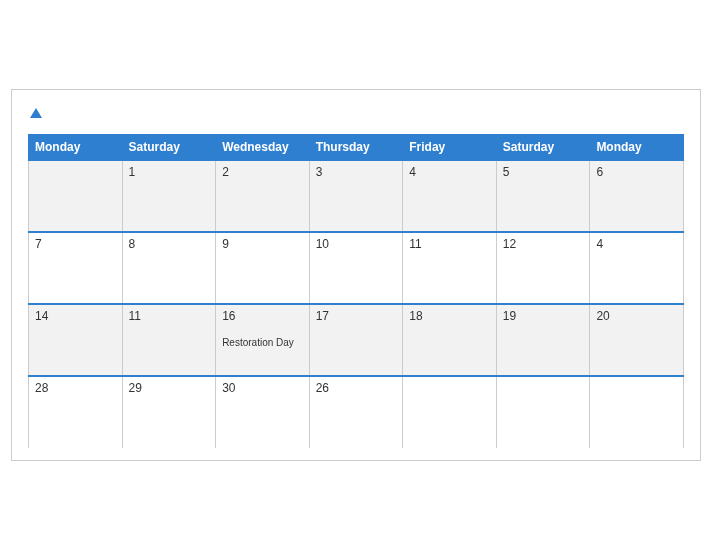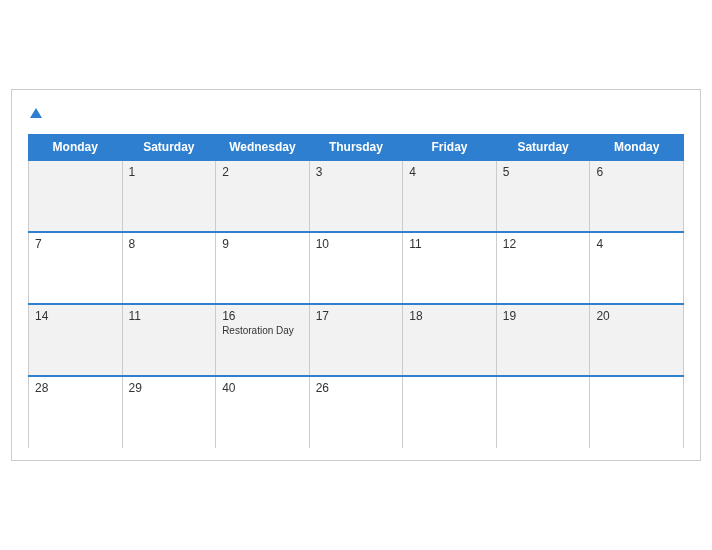--- a/index.html
+++ b/index.html
@@ -66,21 +66,21 @@
     }
     .calendar-grid {
       width: 100%;
       border-collapse: collapse;
     }
     .calendar-grid thead tr th {
       background: #2e7fcf;
       color: #fff;
       font-size: 12px;
       font-weight: bold;
-      text-align: center;
+      text-align: left;
       padding: 5px 6px;
       border: 1px solid #2e7fcf;
     }
     .calendar-grid tbody tr {
       height: 72px;
     }
     .calendar-grid tbody tr:nth-child(odd) {
       background: #f2f2f2;
     }
     .calendar-grid tbody tr:nth-child(even) {
@@ -99,21 +99,21 @@
     }
     .day-number {
       font-size: 12px;
       color: #333;
       display: block;
     }
     .day-event {
       font-size: 10px;
       color: #333;
       display: block;
-      margin-top: 2px;
+      margin-top: 14px;
     }
   </style>
 </head>
 <body>
 
 <div class="calendar-wrapper">
   <div class="calendar-header">
     <div class="logo">
       <span>
         <span class="logo-general"></span><span class="logo-icon"></span>
@@ -206,21 +206,21 @@
           </td>
         </tr>
         <tr>
           <td>
             <span class="day-number">28</span>
           </td>
           <td>
             <span class="day-number">29</span>
           </td>
           <td>
-            <span class="day-number">40</span>
+            <span class="day-number">30</span>
           </td>
           <td>
             <span class="day-number">26</span>
           </td>
           <td></td>
           <td></td>
           <td></td>
         </tr>
       </tbody>
   </table>

